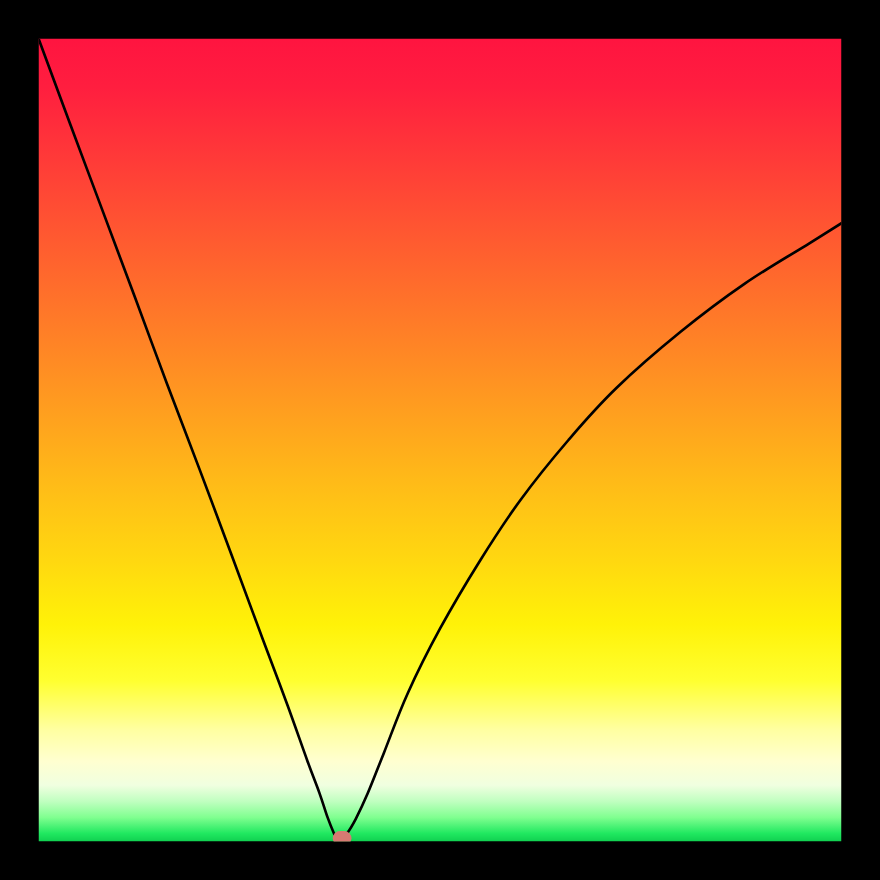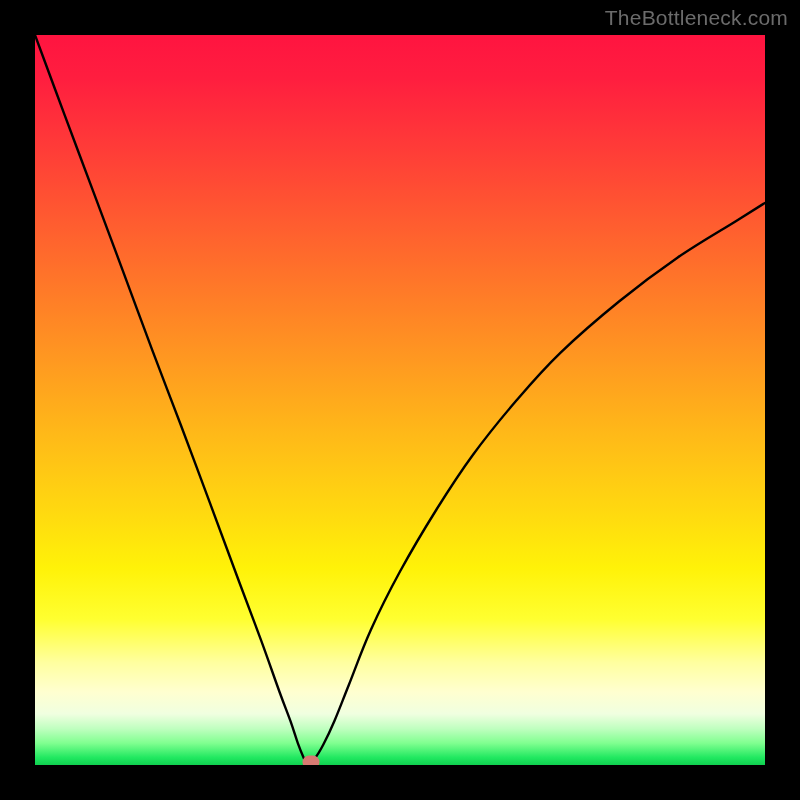--- a/index.html
+++ b/index.html
@@ -73,21 +73,20 @@
     background: #d77a72;
     border-radius: 7px;
     transform: translate(-50%, -50%);
   }
 </style>
 </head>
 <body>
 
 <div class="frame">
 
-  <div class="watermark">TheBottleneck.com</div>
 
   <div class="plot-area">
     <div class="gradient"></div>
 
     <svg class="curve" viewBox="0 0 730 730" preserveAspectRatio="none">
       <path id="curve-path" fill="none" stroke="#000000" stroke-width="2.4" stroke-linejoin="round" stroke-linecap="round" d="M 0.00 0.00 C 5.26 14.19, 18.69 50.59, 29.20 78.84 C 39.71 107.09, 47.89 128.83, 58.40 156.95 C 68.91 185.07, 77.09 206.81, 87.60 235.06 C 98.11 263.31, 106.29 285.91, 116.80 313.90 C 127.31 341.89, 135.49 362.69, 146.00 390.55 C 156.51 418.41, 164.69 440.41, 175.20 468.66 C 185.71 496.91, 195.20 522.80, 204.40 547.50 C 213.60 572.20, 219.07 586.19, 226.30 605.90 C 233.53 625.61, 239.29 642.55, 244.55 657.00 C 249.81 671.45, 252.21 677.00, 255.50 686.20 C 258.78 695.40, 260.43 701.53, 262.80 708.10 C 265.17 714.67, 267.06 719.15, 268.64 722.70 C 270.22 726.25, 270.51 727.02, 271.56 727.81 C 272.61 728.60, 272.90 728.00, 274.48 727.08 C 276.06 726.16, 277.82 725.85, 280.32 722.70 C 282.82 719.55, 284.93 716.13, 288.35 709.56 C 291.77 702.99, 294.70 696.97, 299.30 686.20 C 303.90 675.43, 307.33 666.13, 313.90 649.70 C 320.47 633.28, 326.60 615.32, 335.80 594.95 C 345.00 574.58, 353.17 558.23, 365.00 536.55 C 376.83 514.87, 388.36 495.52, 401.50 474.50 C 414.64 453.48, 423.55 439.46, 438.00 419.75 C 452.45 400.04, 466.03 383.40, 481.80 365.00 C 497.57 346.60, 507.20 335.29, 525.60 317.55 C 544.00 299.81, 562.98 283.53, 584.00 266.45 C 605.02 249.37, 621.38 237.10, 642.40 222.65 C 663.42 208.20, 685.03 196.00, 700.80 186.15 C 716.57 176.29, 724.74 171.18, 730.00 167.90"></path>
     </svg>
 
     <div class="marker" id="marker" style="left: 275.94px; top: 727.08px; background: rgb(215, 122, 114);"></div>
   </div>

